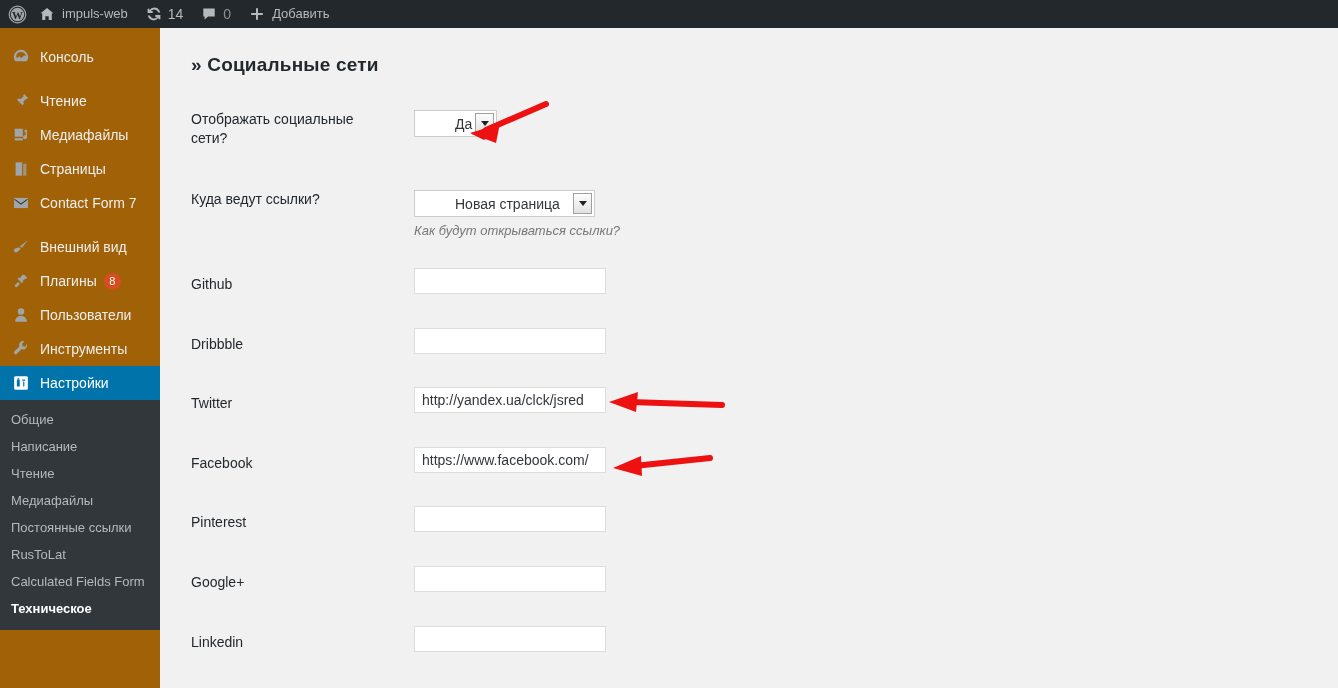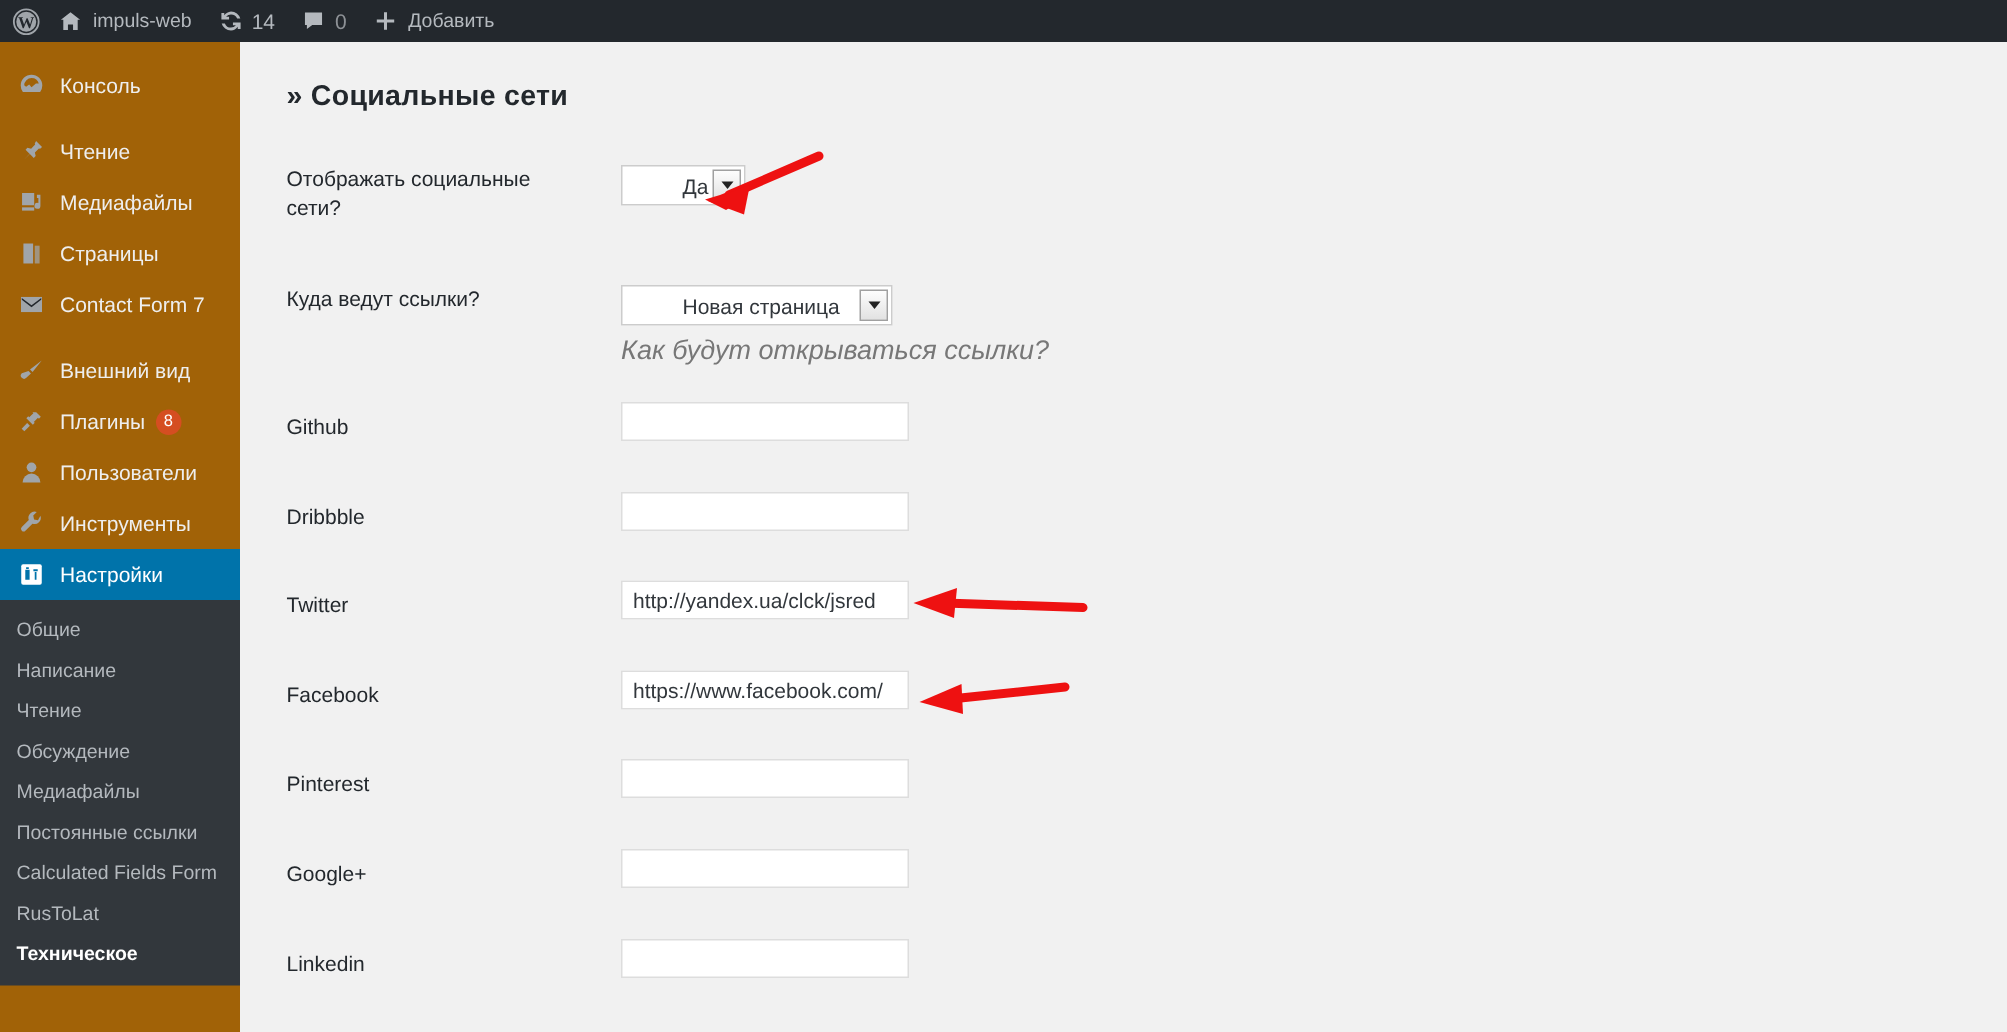--- a/index.html
+++ b/index.html
@@ -160,21 +160,21 @@
     width: 0; height: 0;
     border-left: 4px solid transparent;
     border-right: 4px solid transparent;
     border-top: 5px solid #222;
   }
   .sel.wide .sel-text { width: 126px; }
   .sel.narrow .sel-text { width: 28px; }
 
   .f-desc {
     position: absolute; left: 223px;
-    font-size: 18px;
+    font-size: 13px;
     font-style: italic;
     color: #777;
   }
 
   
   #arrows { position: absolute; left: 0; top: 0; width: 1338px; height: 688px; z-index: 60; pointer-events: none; }
 </style>
 </head>
 <body>
 
@@ -320,25 +320,24 @@
               <path fill="#0073aa" d="M11.4 6.2h3.2v1.4h-3.2zM12.4 8.2h1.3v5.6h-1.3z"></path>
             </svg>
           </span>
           <span class="mi-label">Настройки</span>
         </div>
       </div>
     <div class="submenu" id="submenu-slot">
         <div class="submenu-item">Общие</div>
         <div class="submenu-item">Написание</div>
         <div class="submenu-item">Чтение</div>
-        <div class="submenu-item">Обсуждение</div>
         <div class="submenu-item">Медиафайлы</div>
         <div class="submenu-item">Постоянные ссылки</div>
+        <div class="submenu-item">RusToLat</div>
         <div class="submenu-item">Calculated Fields Form</div>
-        <div class="submenu-item">RusToLat</div>
         <div class="submenu-item current">Техническое</div>
       </div>
   </div>
 
   <div id="content">
 
     <div id="page-title">» Социальные сети</div>
 
     <div class="form-row" style="top:82px">
       <div class="f-label">Отображать социальные сети?</div>

